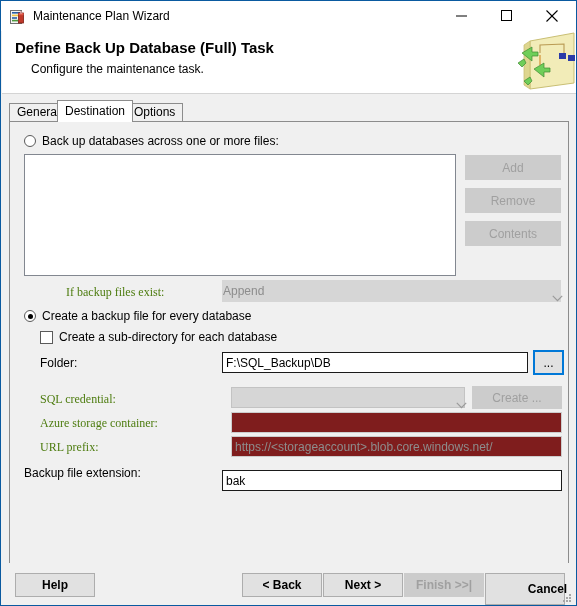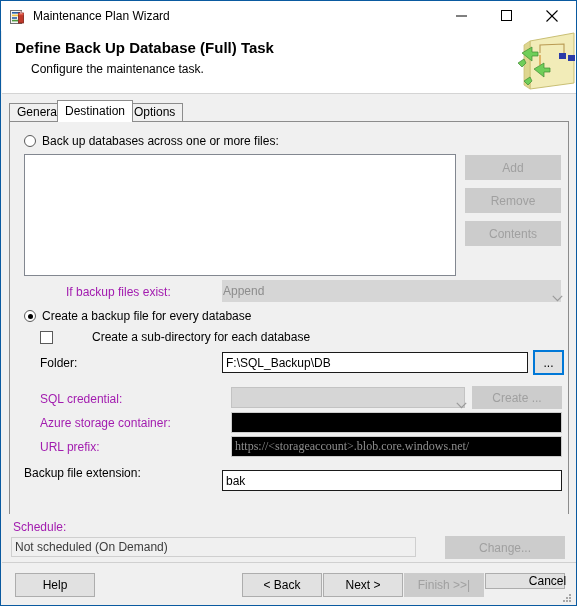--- a/index.html
+++ b/index.html
@@ -144,21 +144,21 @@
     box-sizing: border-box;
   }
 
   
   .lbl {
     position: absolute;
     font-size: 12px;
     color: #000000;
     white-space: nowrap;
   }
-  .lbl.disabled { color: #a21caf; }
+  .lbl.disabled { color: #4d7c0f; font-family: Liberation Serif, serif; }
 
   .radio-row {
     position: absolute;
     display: flex;
     align-items: center;
     cursor: default;
   }
   .radio {
     width: 12px; height: 12px;
     border-radius: 50%;
@@ -175,21 +175,20 @@
     left: 2.5px; top: 2.5px;
     width: 5px; height: 5px;
     border-radius: 50%;
     background: #000000;
   }
   .cb-row {
     position: absolute;
     display: flex;
     align-items: center;
     cursor: default;
-    gap: 33px;
   }
   .checkbox {
     width: 13px; height: 13px;
     border: 1px solid #5a5a5a;
     background: #ffffff;
     box-sizing: border-box;
     margin-right: 6px;
     flex: 0 0 auto;
   }
 
@@ -235,24 +234,23 @@
     font-family: "Liberation Sans", sans-serif;
     font-size: 12px;
     color: #000000;
     padding: 0 0 0 3px;
     display: flex;
     align-items: center;
     white-space: nowrap;
     overflow: hidden;
   }
   .textbox.disabled {
-    background: #000000;
+    background: #7f1d1d;
     border-color: #cccccc;
     color: #a6a6a6;
-    font-family: Liberation Serif, serif;
   }
   .textbox.readonly-grey {
     background: #f0f0f0;
     border-color: #cfcfcf;
     color: #000000;
   }
 
   .combo {
     position: absolute;
     box-sizing: border-box;
@@ -290,20 +288,21 @@
     box-sizing: border-box;
   }
 
   
   #footer {
     position: absolute;
     left: 1px; top: 562px;
     width: 574px;
     height: 43px;
     background: #f0f0f0;
+    font-weight: bold;
   }
 
   #resize-grip {
     position: absolute;
     right: 3px; bottom: 2px;
     width: 12px; height: 12px;
   }
 </style>
 </head>
 <body>
@@ -431,32 +430,27 @@
 
       <span class="lbl disabled" style="left:30px; top:318px;">URL prefix:</span>
       <div class="textbox disabled" style="left:221px; top:314px; width:331px; height:21px; color:#8d8d8d;">https://&lt;storageaccount&gt;.blob.core.windows.net/</div>
 
       <span class="lbl" style="left:14px; top:344px;">Backup file extension:</span>
       <div class="textbox" style="left:212px; top:340px; width:340px; height:21px;margin-top:8px;">bak</div>
 
     </div>
   </div>
 
-  <div id="schedule-area">
-    <span class="lbl disabled" style="left:11px; top:6px;">Schedule:</span>
-    <div class="textbox readonly-grey" style="left:9px; top:23px; width:405px; height:20px; color:#3c3c3c;">Not scheduled (On Demand)</div>
-    <div class="btn disabled" style="left:443px; top:22px; width:120px; height:23px;">Change...</div>
-  </div>
 
   <div id="footer">
     <div class="btn" style="left:13px; top:10px; width:80px; height:24px;">Help</div>
     <div class="btn" style="left:321px; top:10px; width:80px; height:24px;">Next &gt;</div>
     <div class="btn" style="left:240px; top:10px; width:80px; height:24px;">&lt; Back</div>
     <div class="btn disabled" style="left:402px; top:10px; width:80px; height:24px;">Finish &gt;&gt;|</div>
-    <div class="btn" style="left:483px; top:10px; width:80px; height:16px;padding-left:45px;">Cancel</div>
+    <div class="btn" style="left:483px; top:10px; width:80px; height:32px;padding-left:45px;">Cancel</div>
 
     <span id="resize-grip">
       <svg width="12" height="12" viewBox="0 0 12 12">
         <g fill="#a6a6a6">
           <rect x="8" y="2" width="2" height="2"></rect>
           <rect x="8" y="5" width="2" height="2"></rect>
             <rect x="5" y="5" width="2" height="2"></rect>
           <rect x="8" y="8" width="2" height="2"></rect>
             <rect x="5" y="8" width="2" height="2"></rect>
             <rect x="2" y="8" width="2" height="2"></rect>

